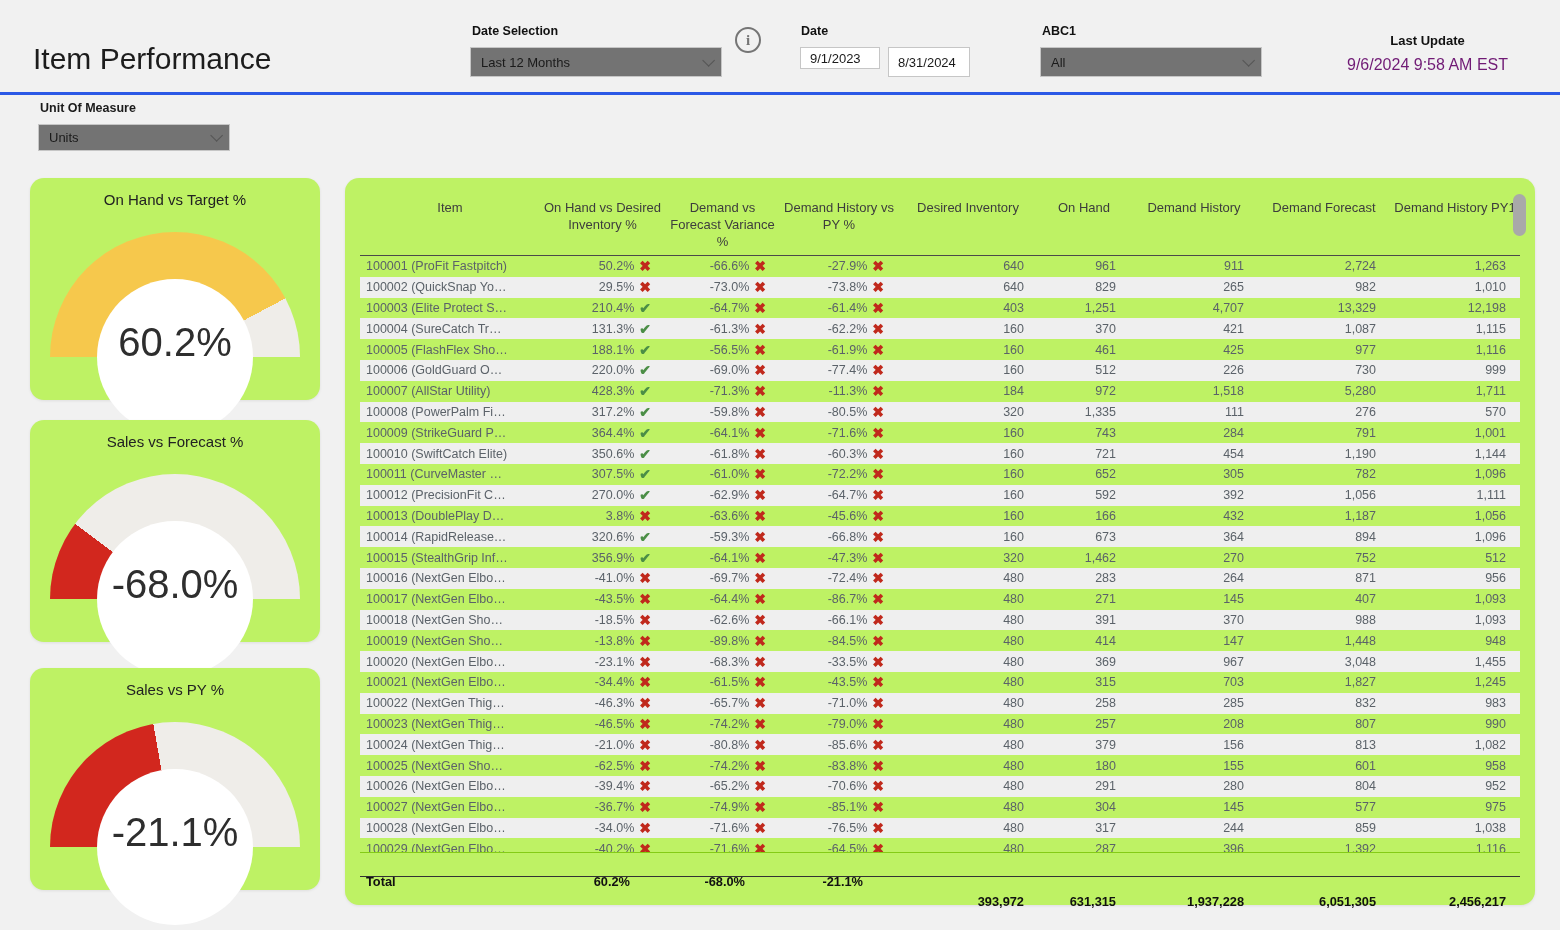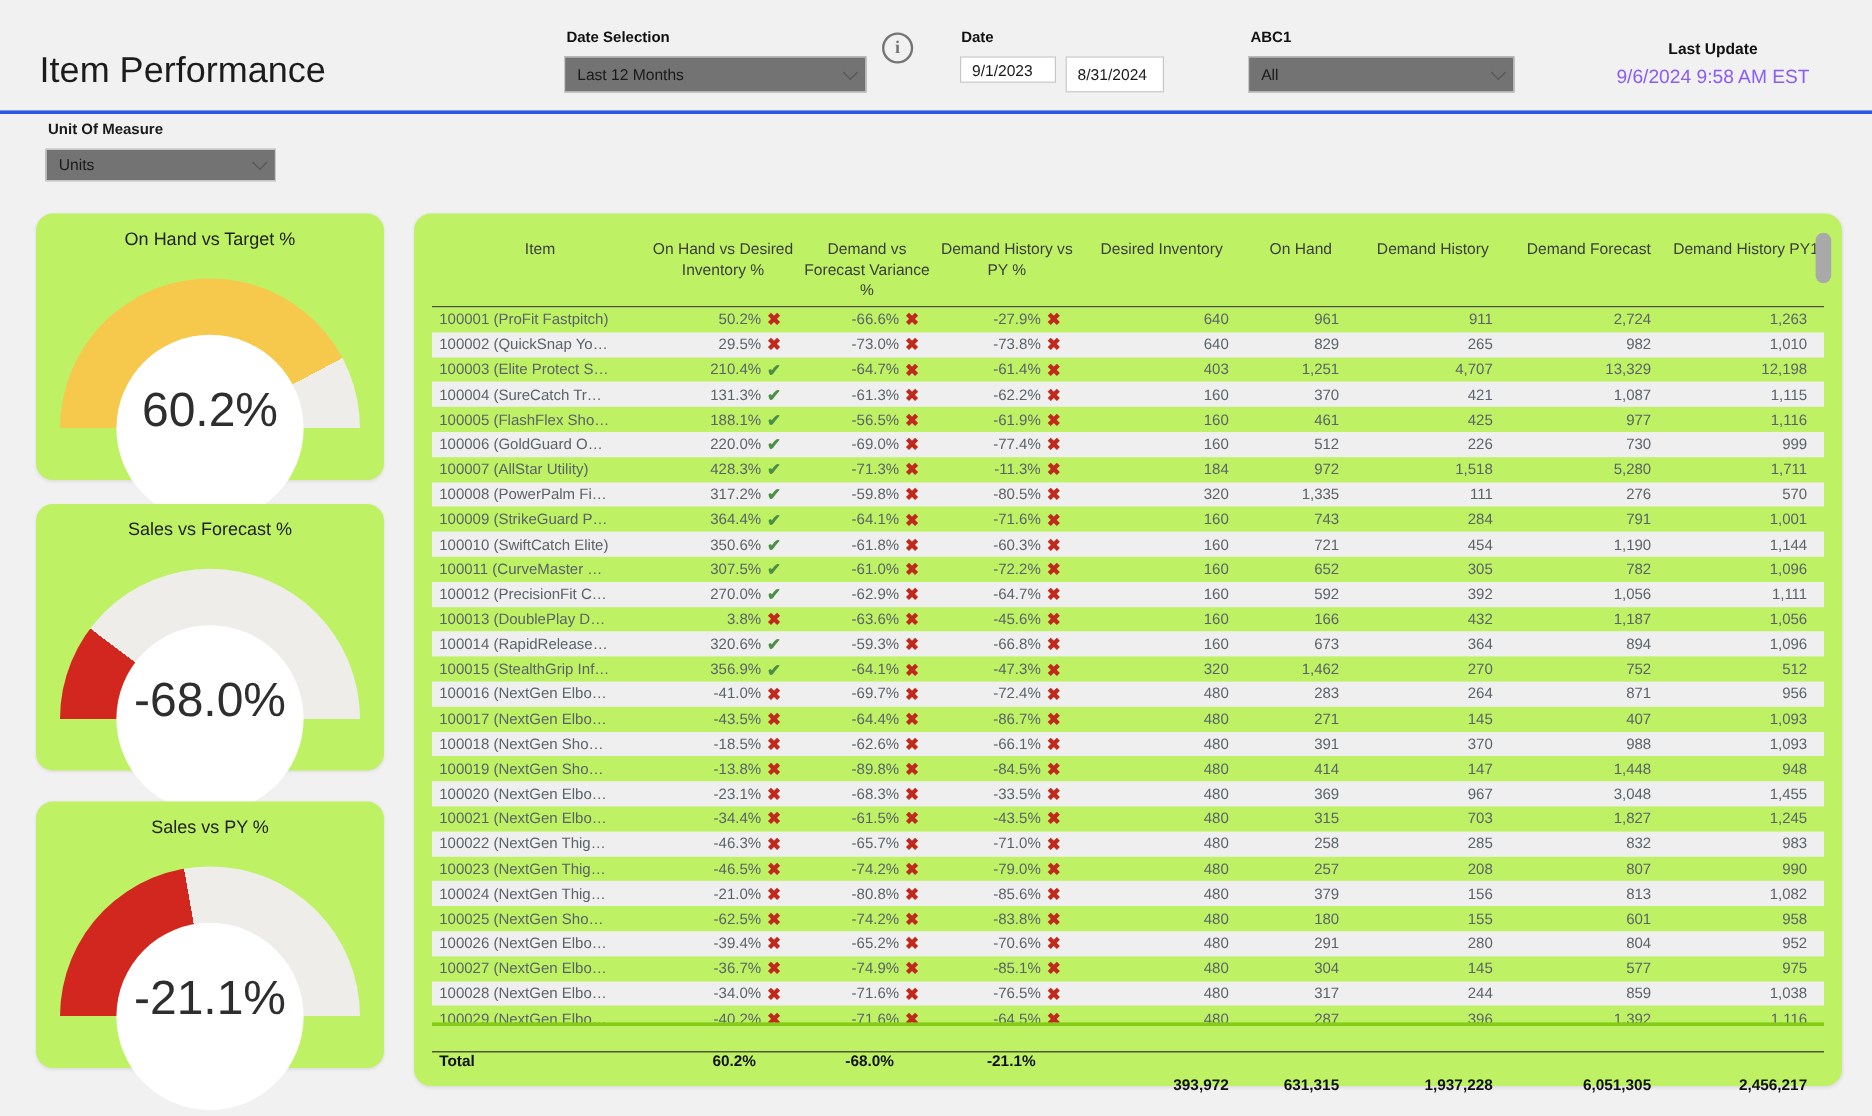--- a/index.html
+++ b/index.html
@@ -14,21 +14,21 @@
     align-items:center; justify-content:space-between; padding:0 10px; font-size:13px; color:#1a1a1a; cursor:pointer; }
   .chev { width:9px; height:9px; border-right:1.5px solid #555; border-bottom:1.5px solid #555;
     transform:rotate(45deg) translateY(-3px); flex:0 0 auto; }
   .textbox { position:absolute; background:#fff; border:1px solid #c6c6c6; display:flex;
     align-items:center; padding:0 9px; font-size:13px; color:#1a1a1a; }
   .info { position:absolute; left:735px; top:27px; width:26px; height:26px; border:2px solid #757575;
     border-radius:50%; color:#757575; display:flex; align-items:center; justify-content:center;
     font-size:15px; font-weight:bold; font-family:"Liberation Serif", serif; cursor:pointer; }
   .last-update { position:absolute; left:1330px; top:33px; width:195px; text-align:center; }
   .last-update .lu-label { font-size:13px; font-weight:bold; color:#111; }
-  .last-update .lu-value { font-size:16px; color:#8b5cf6; margin-top:8px; }
+  .last-update .lu-value { font-size:16px; color:#701a75; margin-top:8px; }
   .blue-line { position:absolute; left:0; top:92px; width:1560px; height:3px; background:#2B59E6; }
 
   
   .filter-row { position:relative; width:1400px; height:70px; }
   .uom-label { position:absolute; left:40px; top:6px; font-size:12.5px; font-weight:bold; }
   .uom-dd { left:38px; top:29px; width:192px; height:27px; }
 
   
   .card { position:absolute; background:#bef264; border-radius:14px; box-shadow:0 1px 3px rgba(0,0,0,.08); }
 
@@ -51,21 +51,21 @@
   .tbody-wrap { height:596px; overflow:hidden; }
   .trow { height:20.8px; align-items:center; font-size:12.5px; color:#5b6269; cursor:default; }
   .trow.stripe { background:#EFEFEF; }
   .item-cell { text-align:left; padding-left:6px; white-space:nowrap; overflow:hidden; }
   .metric-cell { display:flex; justify-content:flex-end; align-items:center; gap:5px; padding-right:14px; }
   .metric-cell .mv { white-space:nowrap; }
   .mi { font-size:14px; font-weight:bold; line-height:1; }
   .mi.pass { color:#4b8e46; }
   .mi.fail { color:#c0291c; }
   .num-cell { text-align:right; padding-right:14px; white-space:nowrap; }
-  .total-row { height:25px; align-items:center; border-top:3px solid #84cc16; border-bottom:1px solid #333;
+  .total-row { height:25px; align-items:center; border-top:1px solid #84cc16; border-bottom:1px solid #333;
     font-size:12.8px; font-weight:bold; color:#111; }
   .total-row .t-label { text-align:left; padding-left:6px; }
   .total-row .t-metric { text-align:right; padding-right:35px; }
   .total-row .t-num { text-align:right; padding-right:14px;margin-top:41px; }
   .scroll-thumb { position:absolute; right:9px; top:16px; width:13px; height:42px; border-radius:7px;
     background:#a9a9a9; cursor:grab; }
 </style>
 </head>
 <body>
 

